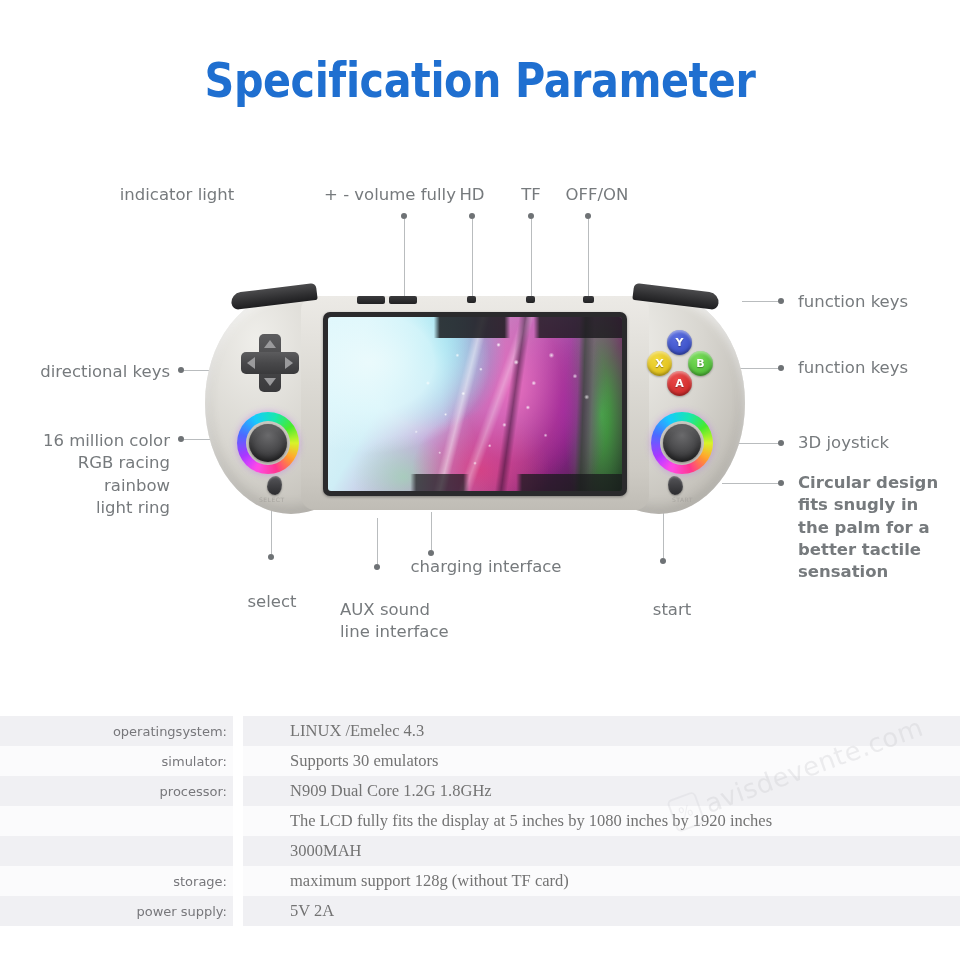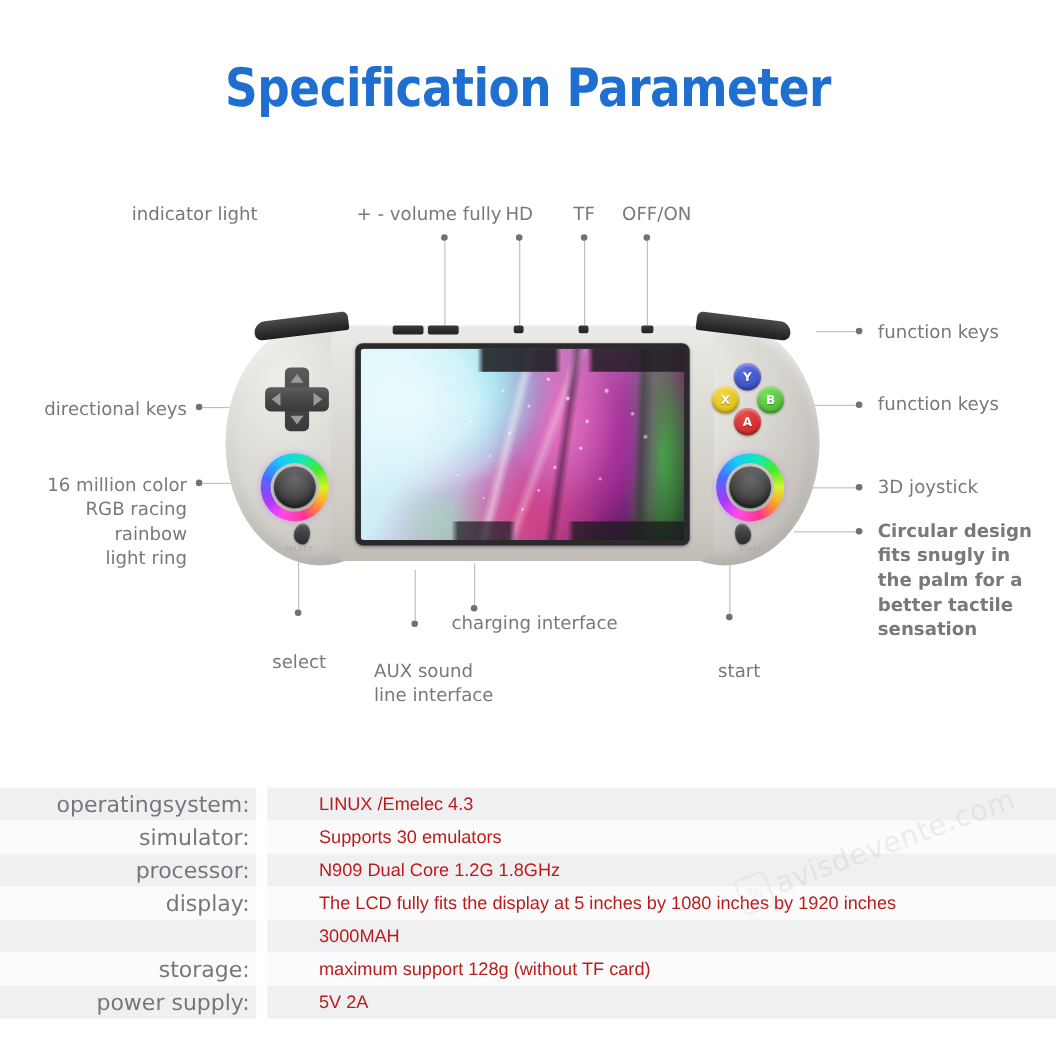--- a/index.html
+++ b/index.html
@@ -297,30 +297,30 @@
   .spec-key-bg {
     position: absolute; left: 0; top: 0; width: 233px; height: 30px;
   }
   .spec-val-bg {
     position: absolute; left: 243px; top: 0; right: 0; height: 30px;
   }
   .spec-key {
     position: absolute; left: 0; top: 0; width: 227px; height: 30px;
     display: flex; align-items: center; justify-content: flex-end;
     font-family: "DejaVu Sans", sans-serif;
-    font-size: 20px;
+    font-size: 13px;
     color: #77777b;
     white-space: nowrap;
   }
   .spec-val {
     position: absolute; left: 290px; top: 0; height: 30px;
     display: flex; align-items: center;
-    font-family: Liberation Sans, sans-serif;
+    font-family: Liberation Serif, serif;
     font-size: 16.5px;
-    color: #b91c1c;
+    color: #737373;
     white-space: nowrap;
   }
 
   
   #watermark {
     position: absolute;
     left: 672px; top: 800px;
     transform: rotate(-20deg);
     transform-origin: left center;
     display: flex;
@@ -495,21 +495,20 @@
     <div class="spec-row tint">
       <div class="spec-key-bg"></div>
       <div class="spec-val-bg"></div>
       <div class="spec-key">processor:</div>
       <div class="spec-val">N909 Dual Core 1.2G 1.8GHz</div>
     </div>
 
     <div class="spec-row plain">
       <div class="spec-key-bg"></div>
       <div class="spec-val-bg"></div>
-      <div class="spec-key">display:</div>
       <div class="spec-val">The LCD fully fits the display at 5 inches by 1080 inches by 1920 inches</div>
     </div>
 
     <div class="spec-row tint">
       <div class="spec-key-bg"></div>
       <div class="spec-val-bg"></div>
       <div class="spec-val">3000MAH</div>
     </div>
 
     <div class="spec-row plain">

